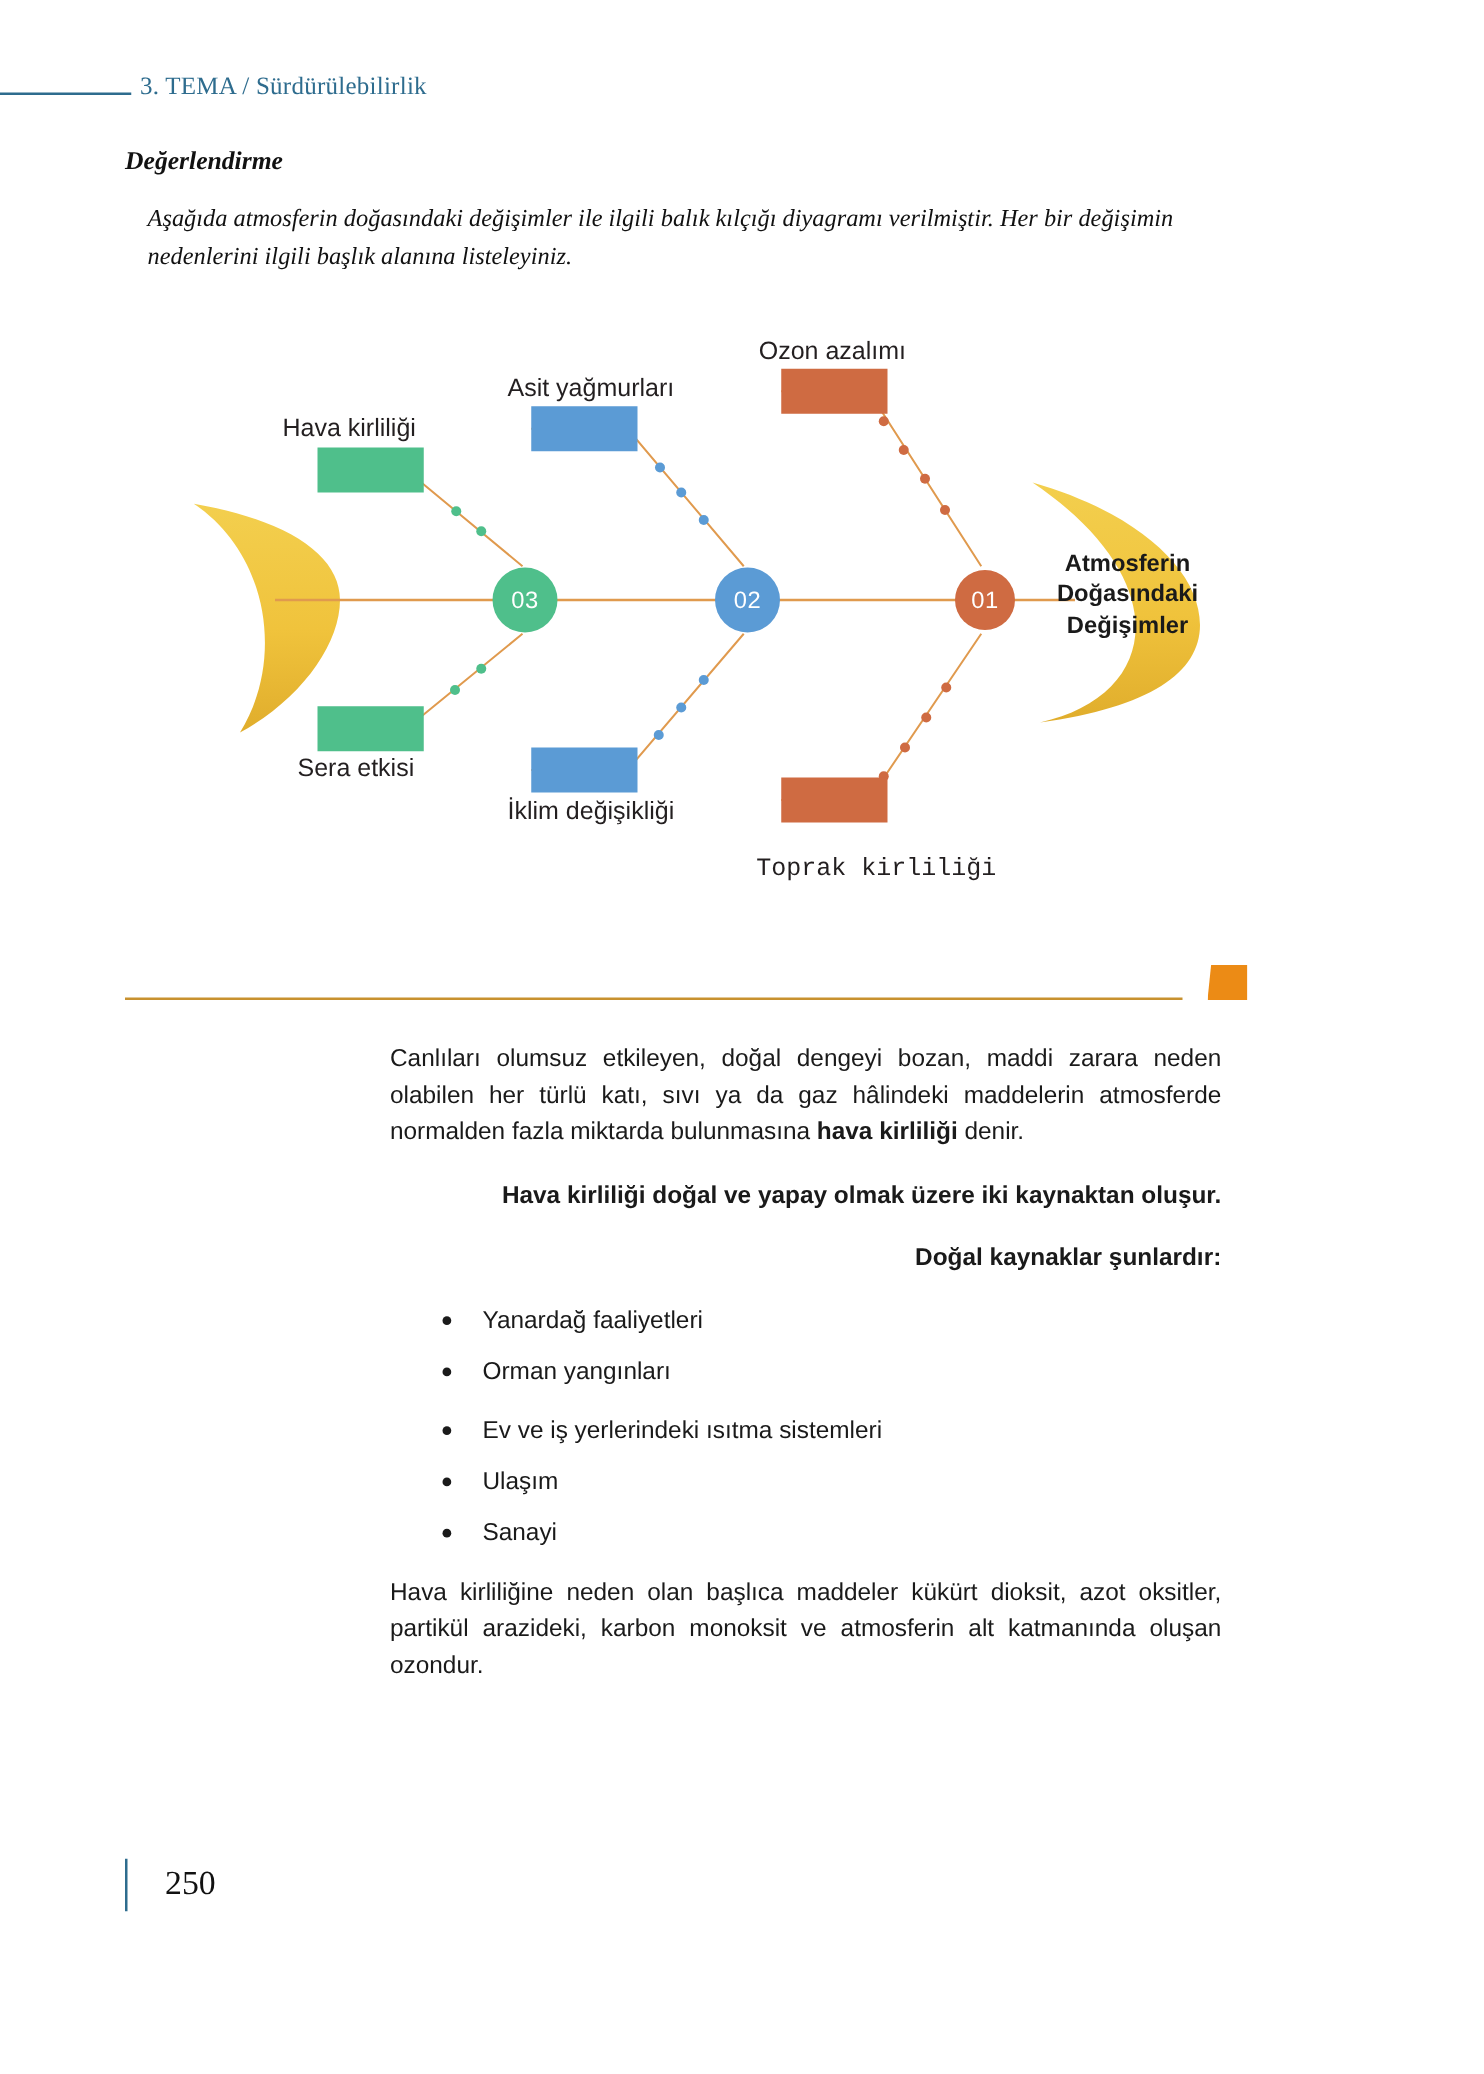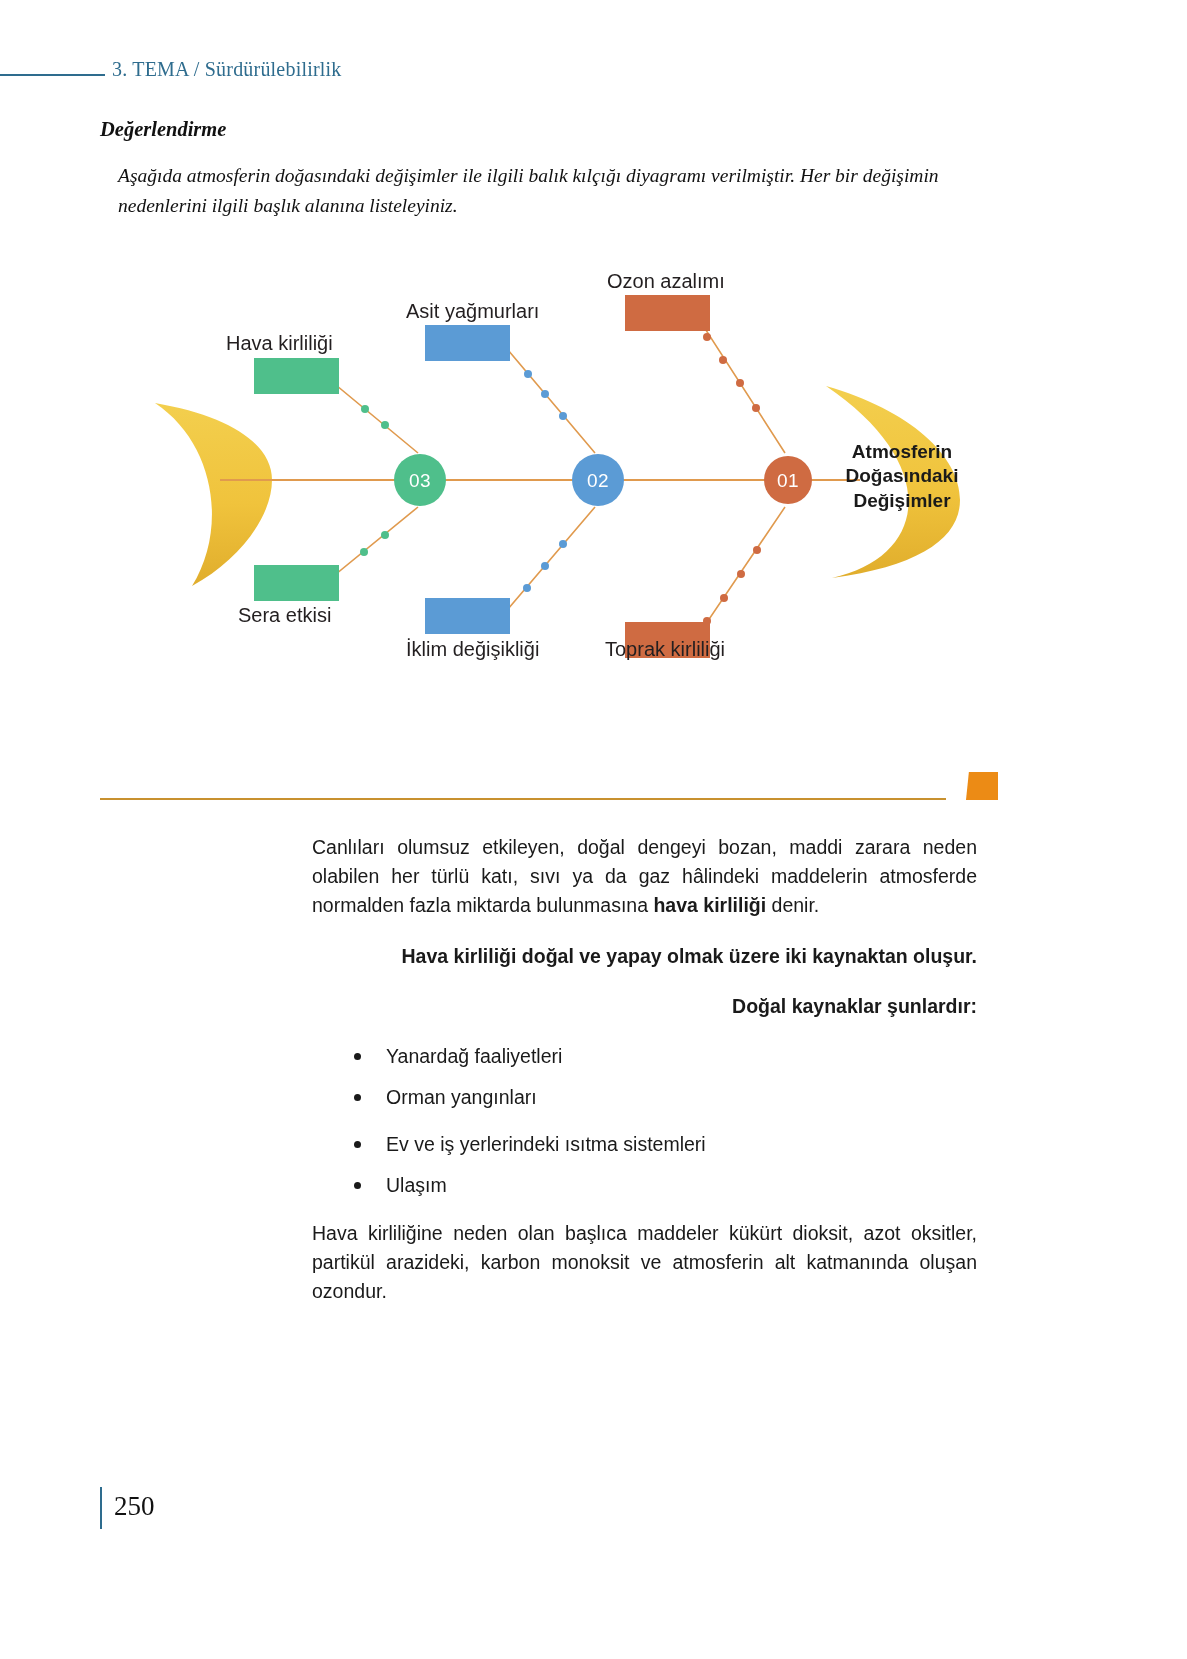--- a/index.html
+++ b/index.html
@@ -161,21 +161,21 @@
   .footer-rule {
     position: absolute;
     left: 100px;
     top: 1487px;
     width: 2px;
     height: 42px;
     background: #2e6c8e;
   }
   .page-number {
     position: absolute;
-    left: 114px;
+    left: 132px;
     top: 1491px;
     font-family: "Liberation Serif", serif;
     font-size: 27px;
     color: #111111;
   }
 </style>
 </head>
 <body>
 
 <div id="page">
@@ -244,21 +244,21 @@
     <div class="node-num" style="left:280px; top:222px; width:40px;">03</div>
     <div class="node-num" style="left:458px; top:222px; width:40px;">02</div>
     <div class="node-num" style="left:648px; top:222px; width:40px;">01</div>
 
     
     <div class="fb-label" style="left:106px; top:84px;">Hava kirliliği</div>
     <div class="fb-label" style="left:118px; top:356px;">Sera etkisi</div>
     <div class="fb-label" style="left:286px; top:52px;">Asit yağmurları</div>
     <div class="fb-label" style="left:286px; top:390px;">İklim değişikliği</div>
     <div class="fb-label" style="left:487px; top:22px;">Ozon azalımı</div>
-    <div class="fb-label" style="left:485px; top:390px;">Toprak kirliliği</div>
+    <div class="fb-label" style="left:485px; top:436px;font-family:Liberation Mono, monospace;">Toprak kirliliği</div>
 
     
     <div class="fb-head-label" style="left:708px; top:192px; width:148px;">Atmosferin
 Doğasındaki
 Değişimler</div>
   </div>
 
   <div class="divider"></div>
   <div class="orange-tab"></div>
 
@@ -272,20 +272,21 @@
 
     <ul class="bullets">
       <li><span class="dot"></span><span>Yanardağ faaliyetleri</span></li>
       <li><span class="dot"></span><span>Orman yangınları</span></li>
     </ul>
 
 
     <ul class="bullets">
       <li><span class="dot"></span><span>Ev ve iş yerlerindeki ısıtma sistemleri</span></li>
       <li><span class="dot"></span><span>Ulaşım</span></li>
+      <li><span class="dot"></span><span>Sanayi</span></li>
     </ul>
 
     <p class="para">Hava kirliliğine neden olan başlıca maddeler kükürt dioksit, azot oksitler, partikül arazideki, karbon monoksit ve atmosferin alt katmanında oluşan ozondur.</p>
   </div>
 
   <div class="footer-rule"></div>
   <div class="page-number">250</div>
 
 </div>
 

